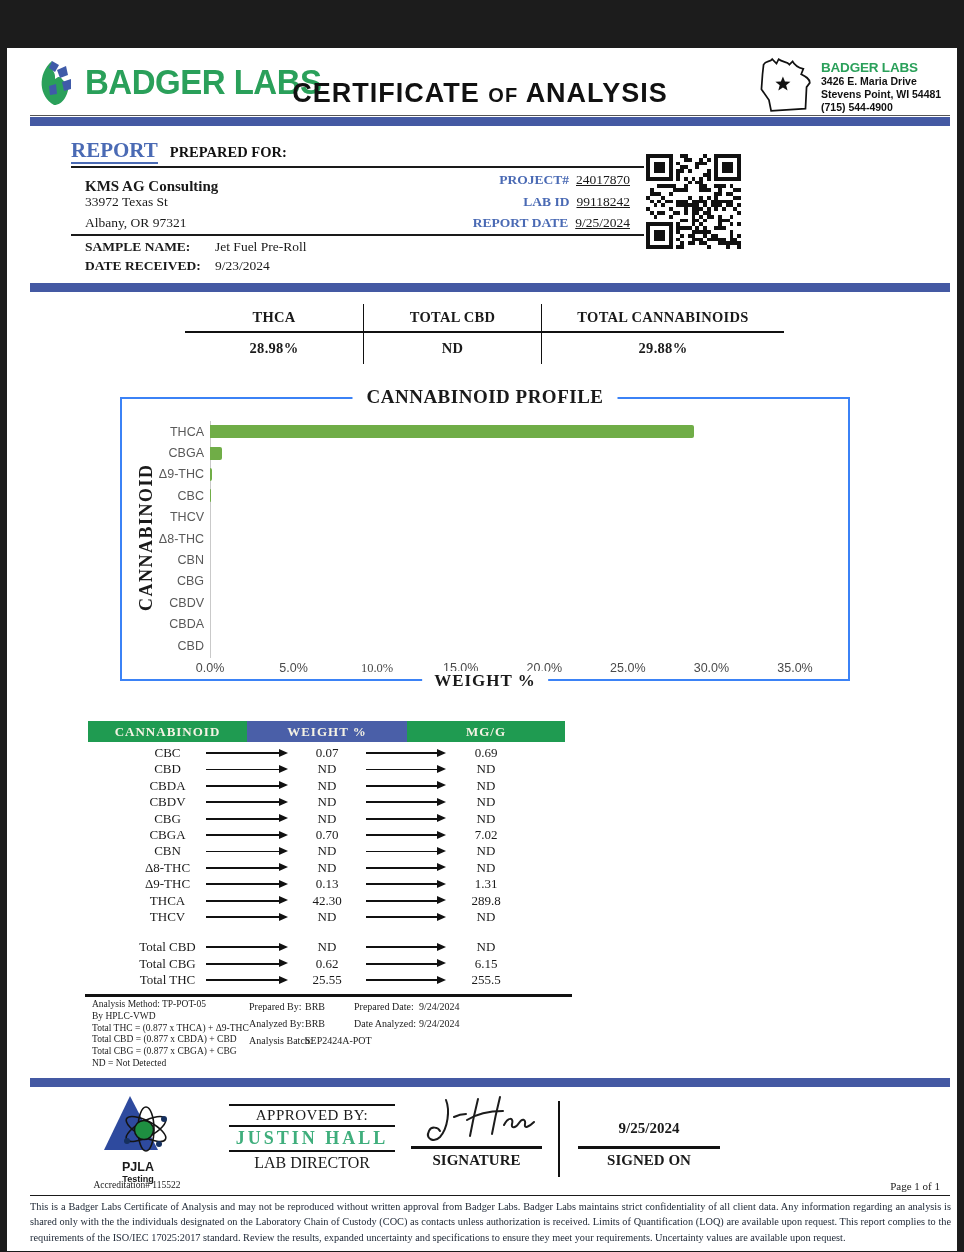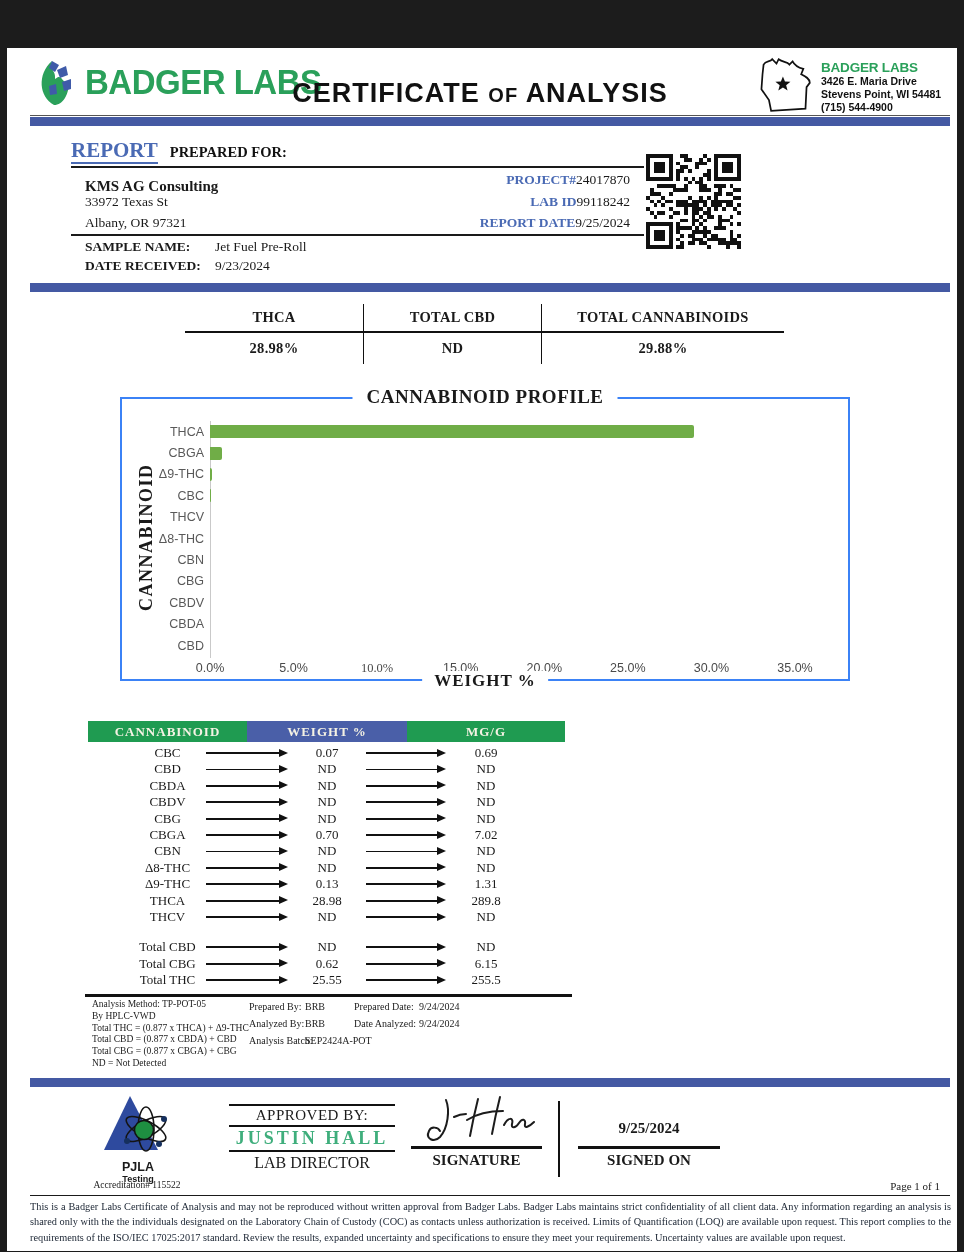--- a/index.html
+++ b/index.html
@@ -30,21 +30,21 @@
                padding-bottom:0px; margin-right:8px; }
   .rh-prep { font-weight:bold; font-size:14.5px; color:#111; }
   .hline { position:absolute; background:#1a1a1a; }
   .hl-rep1 { left:64px; top:118px; width:573px; height:1.7px; }
   .hl-rep2 { left:64px; top:186px; width:573px; height:1.7px; }
   .client-name { position:absolute; left:78px; top:124px; font-weight:bold; font-size:15px;margin-top:6px; }
   .client-a1 { position:absolute; left:78px; top:146px; font-size:13.5px; }
   .client-a2 { position:absolute; left:78px; top:167px; font-size:13.5px; }
   .meta-row { position:absolute; left:340px; width:283px; text-align:right; font-size:13.5px; }
   .meta-label { color:#4a6ab4; font-weight:bold; }
-  .meta-val { margin-left:0; }
+  .meta-val { margin-left:7px;text-decoration:underline; }
   .mr1 { top:124px; } .mr2 { top:146px; } .mr3 { top:167px; }
   .qr { position:absolute; left:639px; top:106px; width:95px; height:95px; }
   .samp-label { position:absolute; left:78px; font-weight:bold; font-size:13.5px; }
   .samp-val { position:absolute; left:208px; font-size:13.5px; }
   .sr1 { top:191px; } .sr2 { top:210px; }
 
   
   .summary { position:absolute; left:178px; top:256px; display:grid;
              grid-template-columns:178px 179px 242px; }
   .summary div { text-align:center; font-weight:bold; font-size:14.5px; letter-spacing:0.3px; }
@@ -556,21 +556,21 @@
       <div class="trow">
         <div class="tname">Δ9-THC</div>
         <div class="arr a1"></div>
         <div class="tv v1">0.13</div>
         <div class="arr a2"></div>
         <div class="tv v2">1.31</div>
       </div>
       <div class="trow">
         <div class="tname">THCA</div>
         <div class="arr a1"></div>
-        <div class="tv v1">28.98</div>
+        <div class="tv v1">42.30</div>
         <div class="arr a2"></div>
         <div class="tv v2">289.8</div>
       </div>
       <div class="trow">
         <div class="tname">THCV</div>
         <div class="arr a1"></div>
         <div class="tv v1">ND</div>
         <div class="arr a2"></div>
         <div class="tv v2">ND</div>
       </div>

